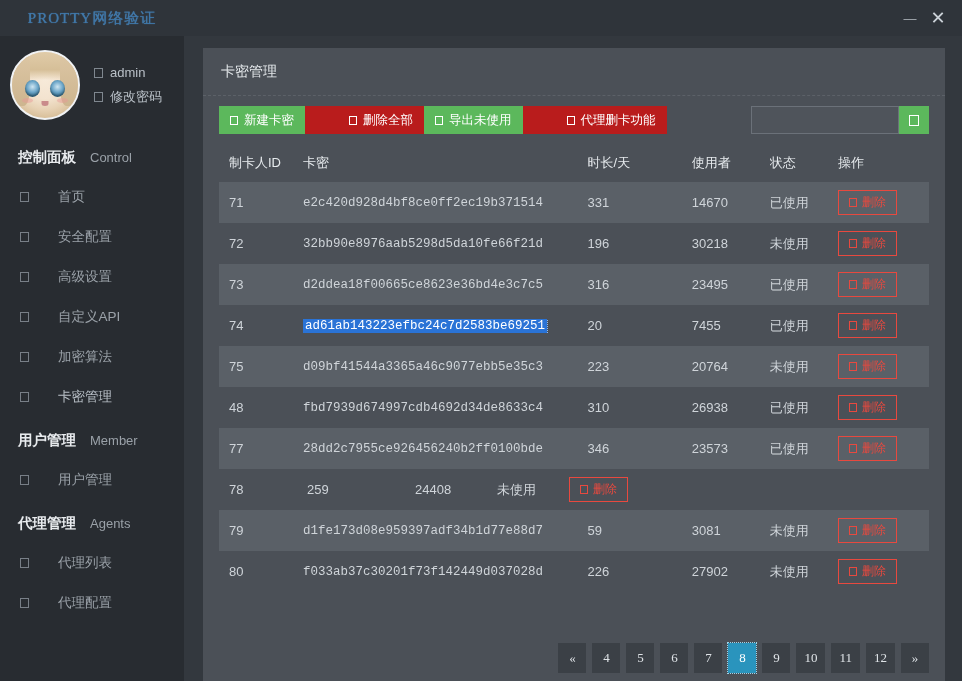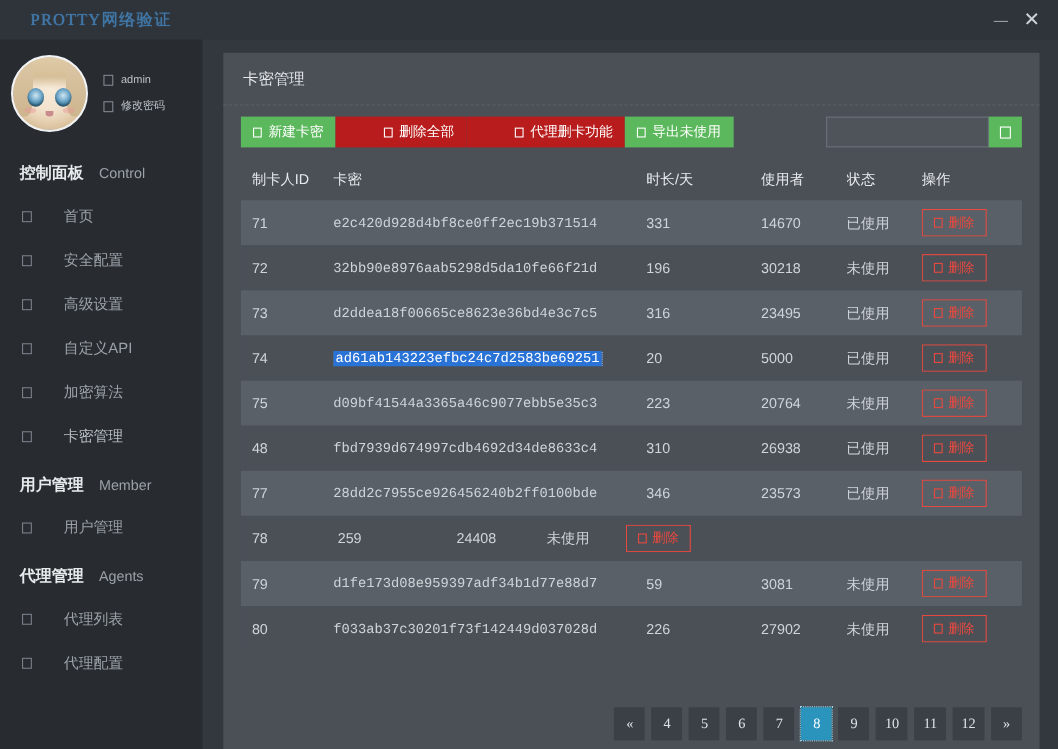--- a/index.html
+++ b/index.html
@@ -77,21 +77,21 @@
   .avatar .blush.l { left: 10px; }
   .avatar .blush.r { right: 10px; }
   .avatar .mouth {
     position: absolute; top: 49px; left: 50%; transform: translateX(-50%);
     width: 7px; height: 5px; border-radius: 0 0 50% 50%;
     background: #c98b8b;
   }
   .profile-meta { margin-left: 14px; }
   .profile-line {
     display: flex; align-items: center; gap: 7px;
-    color: #b9c0c7; font-size: 10px; line-height: 24px; white-space: nowrap;
+    color: #b9c0c7; font-size: 13px; line-height: 24px; white-space: nowrap;
   }
   .sq {
     width: 9px; height: 10px; border: 1px solid #7f878f; display: inline-block; flex: 0 0 auto;
   }
 
   .nav-group-title {
     display: flex; align-items: baseline; gap: 14px;
     padding: 14px 0 10px 18px;
   }
   .nav-group-title .cn { color: #e8ebee; font-size: 14.5px; font-weight: bold; text-align: right; }
@@ -279,27 +279,27 @@
     <div class="toolbar">
       <div id="toolbar-btns" style="display:flex;align-items:center;">
           <div class="tb-btn tb-green">
             <span class="sq"></span>
             <span>新建卡密</span>
           </div>
           <div class="tb-btn tb-red">
             <span class="sq"></span>
             <span>删除全部</span>
           </div>
+          <div class="tb-btn tb-green">
+            <span class="sq"></span>
+            <span>导出未使用</span>
+          </div>
           <div class="tb-btn tb-red">
             <span class="sq"></span>
             <span>代理删卡功能</span>
-          </div>
-          <div class="tb-btn tb-green">
-            <span class="sq"></span>
-            <span>导出未使用</span>
           </div>
         </div>
       <div class="search-wrap">
         <input class="search-input" type="text" placeholder="" style="">
         <div class="search-btn">
           <span class="sq"></span>
         </div>
       </div>
     </div>
 
@@ -343,21 +343,21 @@
             <div class="cell c-state">已使用</div>
             <div class="cell c-op"><span class="del-btn">
                 <span class="sq"></span>
                 <span>删除</span>
               </span></div>
           </div>
           <div class="trow even">
             <div class="cell c-id">74</div>
             <div class="cell c-key"><span class="key-sel">ad61ab143223efbc24c7d2583be69251</span></div>
             <div class="cell c-days">20</div>
-            <div class="cell c-user">5000</div>
+            <div class="cell c-user">7455</div>
             <div class="cell c-state">已使用</div>
             <div class="cell c-op"><span class="del-btn">
                 <span class="sq"></span>
                 <span>删除</span>
               </span></div>
           </div>
           <div class="trow odd">
             <div class="cell c-id">75</div>
             <div class="cell c-key"><span>d09bf41544a3365a46c9077ebb5e35c3</span></div>
             <div class="cell c-days">223</div>

